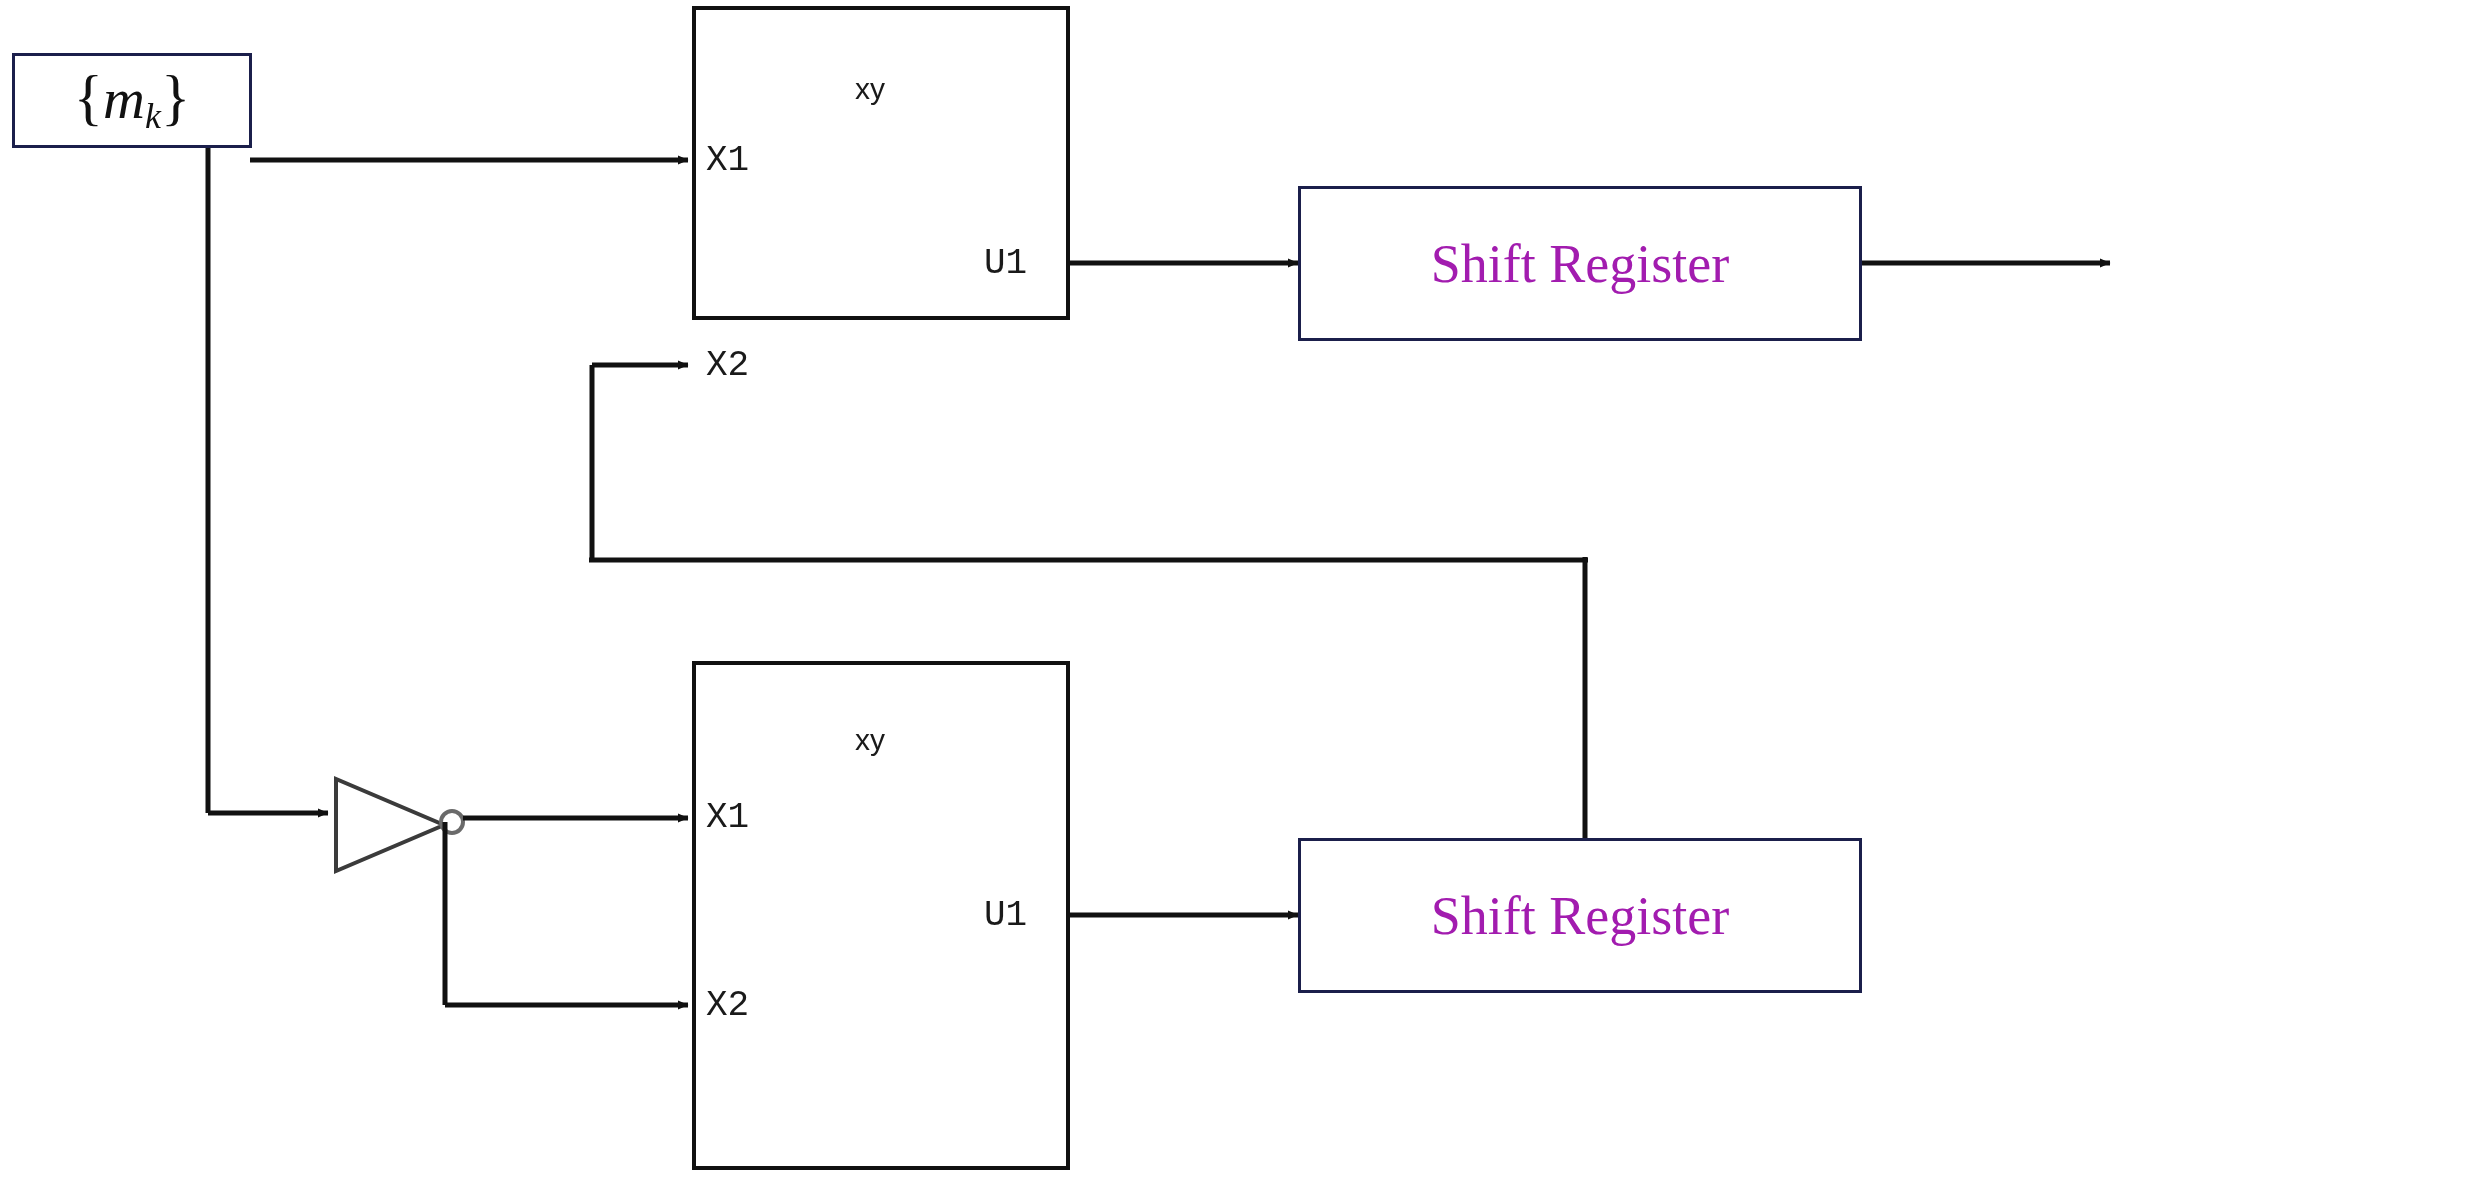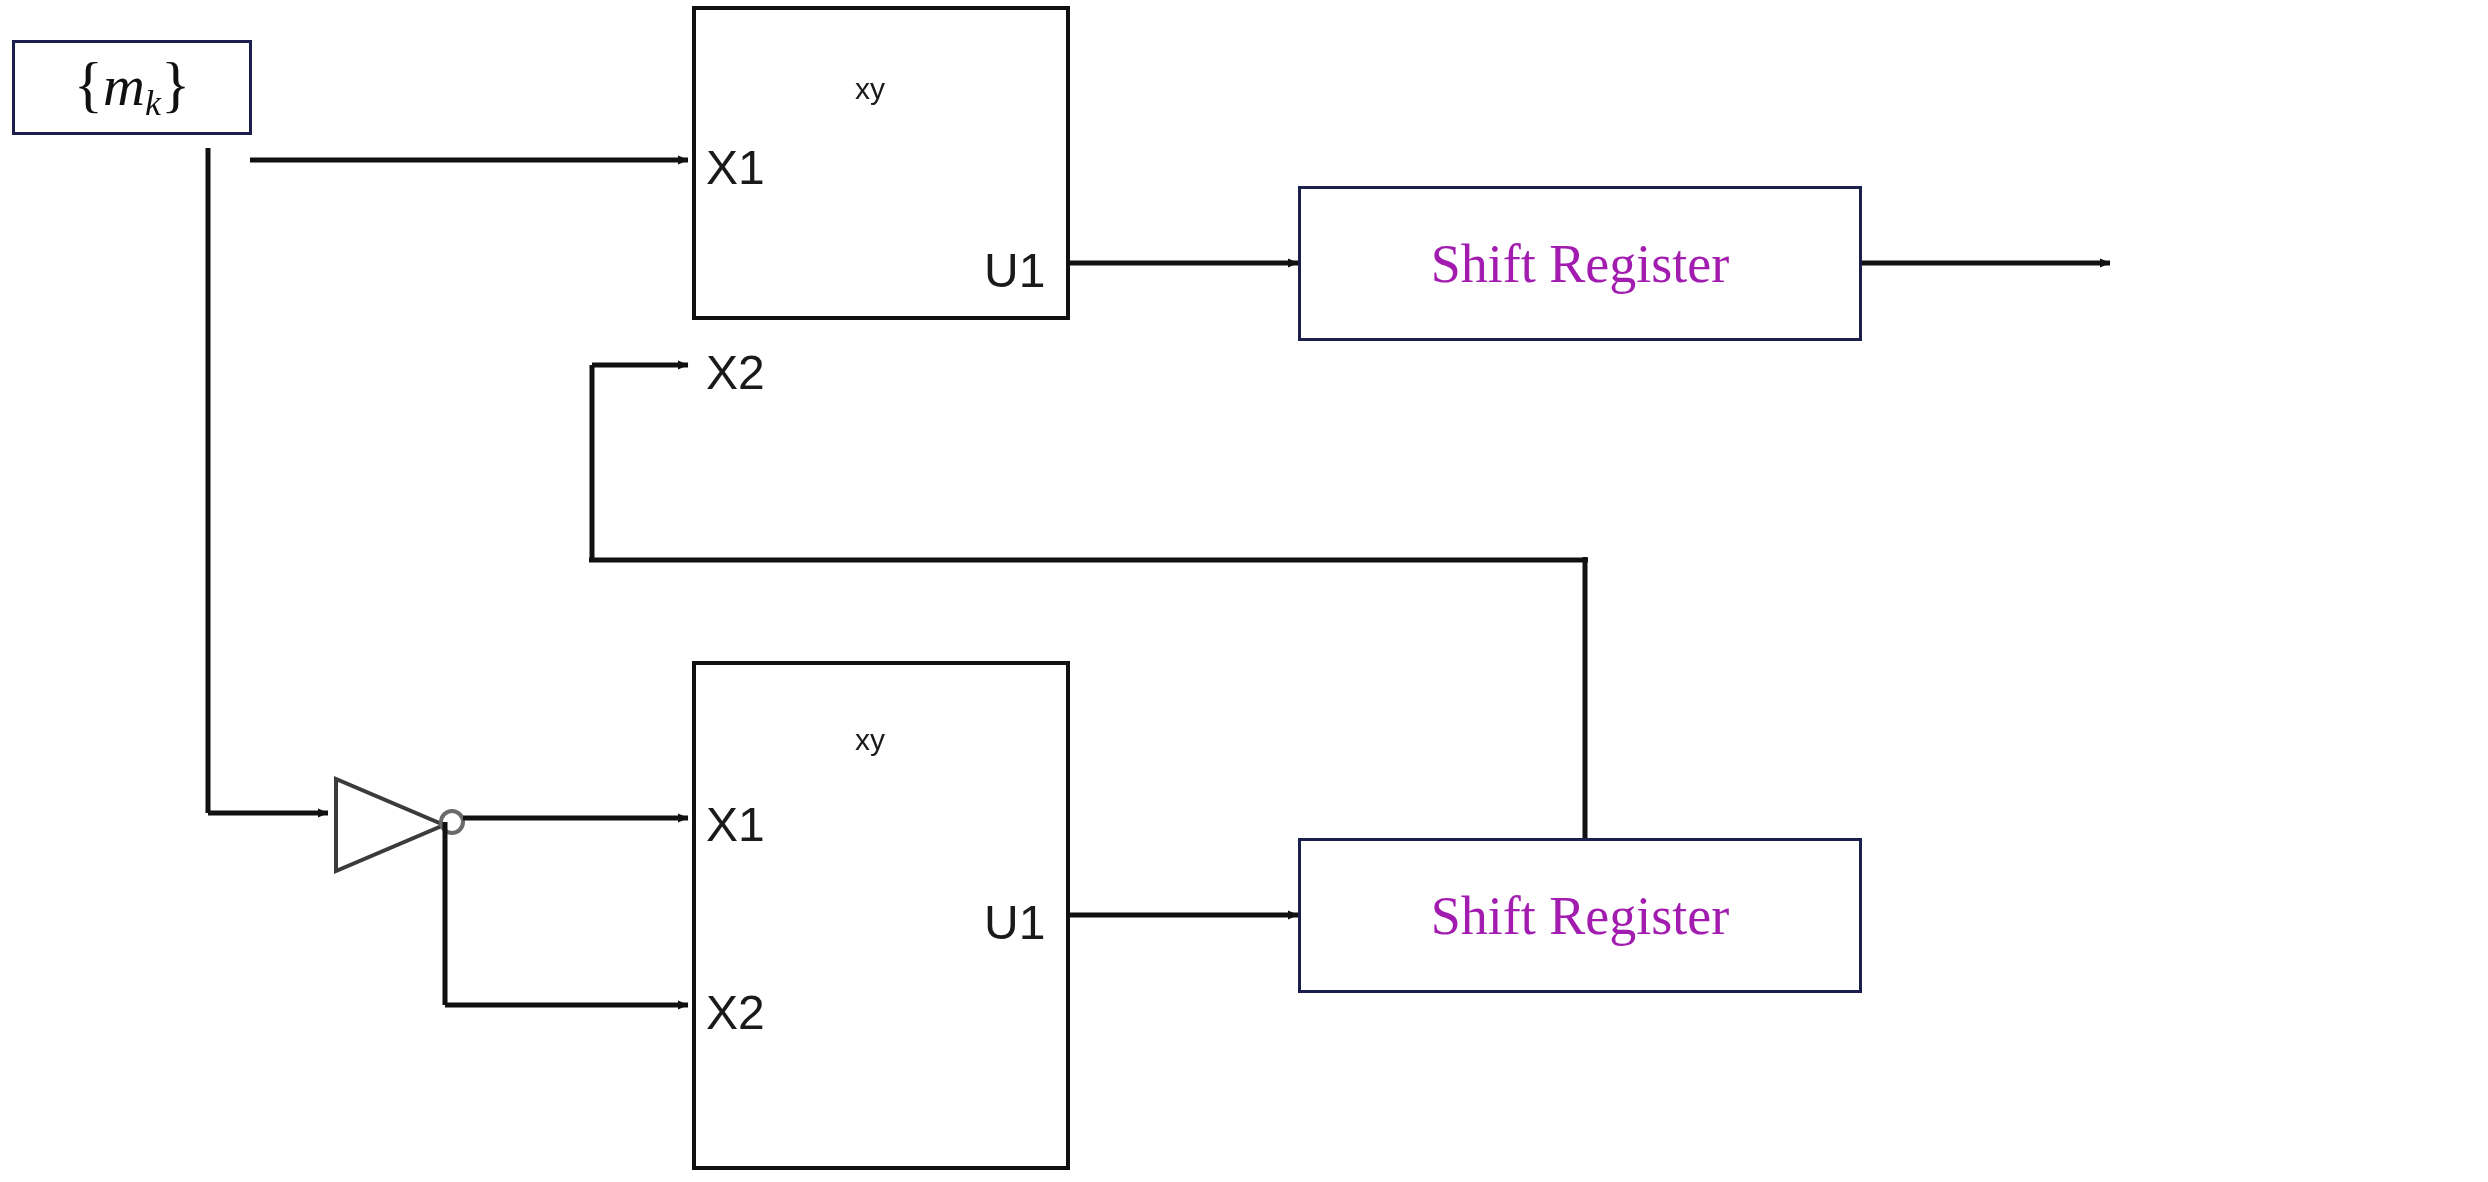--- a/index.html
+++ b/index.html
@@ -60,22 +60,22 @@
     vertical-align: -0.28em;
     font-style: italic;
   }
   .mk-label .brace {
     font-style: normal;
     font-size: 1.05em;
   }
   
   .pin {
     position: absolute;
-    font-family: Liberation Sans, sans-serif;
-    font-size: 48px;
+    font-family: Liberation Mono, monospace;
+    font-size: 36px;
     color: #1a1a1a;
     white-space: nowrap;
   }
   .gate-op {
     position: absolute;
     font-family: "Liberation Sans", sans-serif;
     font-size: 30px;
     color: #1a1a1a;
     white-space: nowrap;
     text-align: right;
@@ -111,21 +111,21 @@
     <circle cx="452" cy="822" r="11" fill="#ffffff" stroke="#6a6a6a" stroke-width="4"></circle>
 
     <line x1="463" y1="818" x2="688" y2="818" stroke="#111111" stroke-width="5" marker-end="url(#arrowhead)"></line>
 
     <line x1="445" y1="822" x2="445" y2="1005" stroke="#111111" stroke-width="5"></line>
     <line x1="445" y1="1005" x2="688" y2="1005" stroke="#111111" stroke-width="5" marker-end="url(#arrowhead)"></line>
 
     <line x1="1070" y1="915" x2="1298" y2="915" stroke="#111111" stroke-width="5" marker-end="url(#arrowhead)"></line>
   </svg>
 
-  <div class="box box-navy" style="left:12px; top:40px; width:240px; height:95px;">
+  <div class="box box-navy" style="left:12px; top:53px; width:240px; height:95px;">
     <span class="mk-label">
       <span class="brace">{</span><span>m</span><span class="sub">k</span><span class="brace">}</span>
     </span>
   </div>
 
   <div class="box box-black" style="left:692px; top:6px; width:378px; height:314px;"></div>
   <span class="gate-op" style="left:855px; top:72px;">xy</span>
   <span class="pin" style="left:706px; top:140px;">X1</span>
   <span class="pin" style="left:706px; top:345px;">X2</span>
   <span class="pin" style="left:984px; top:243px;">U1</span>

